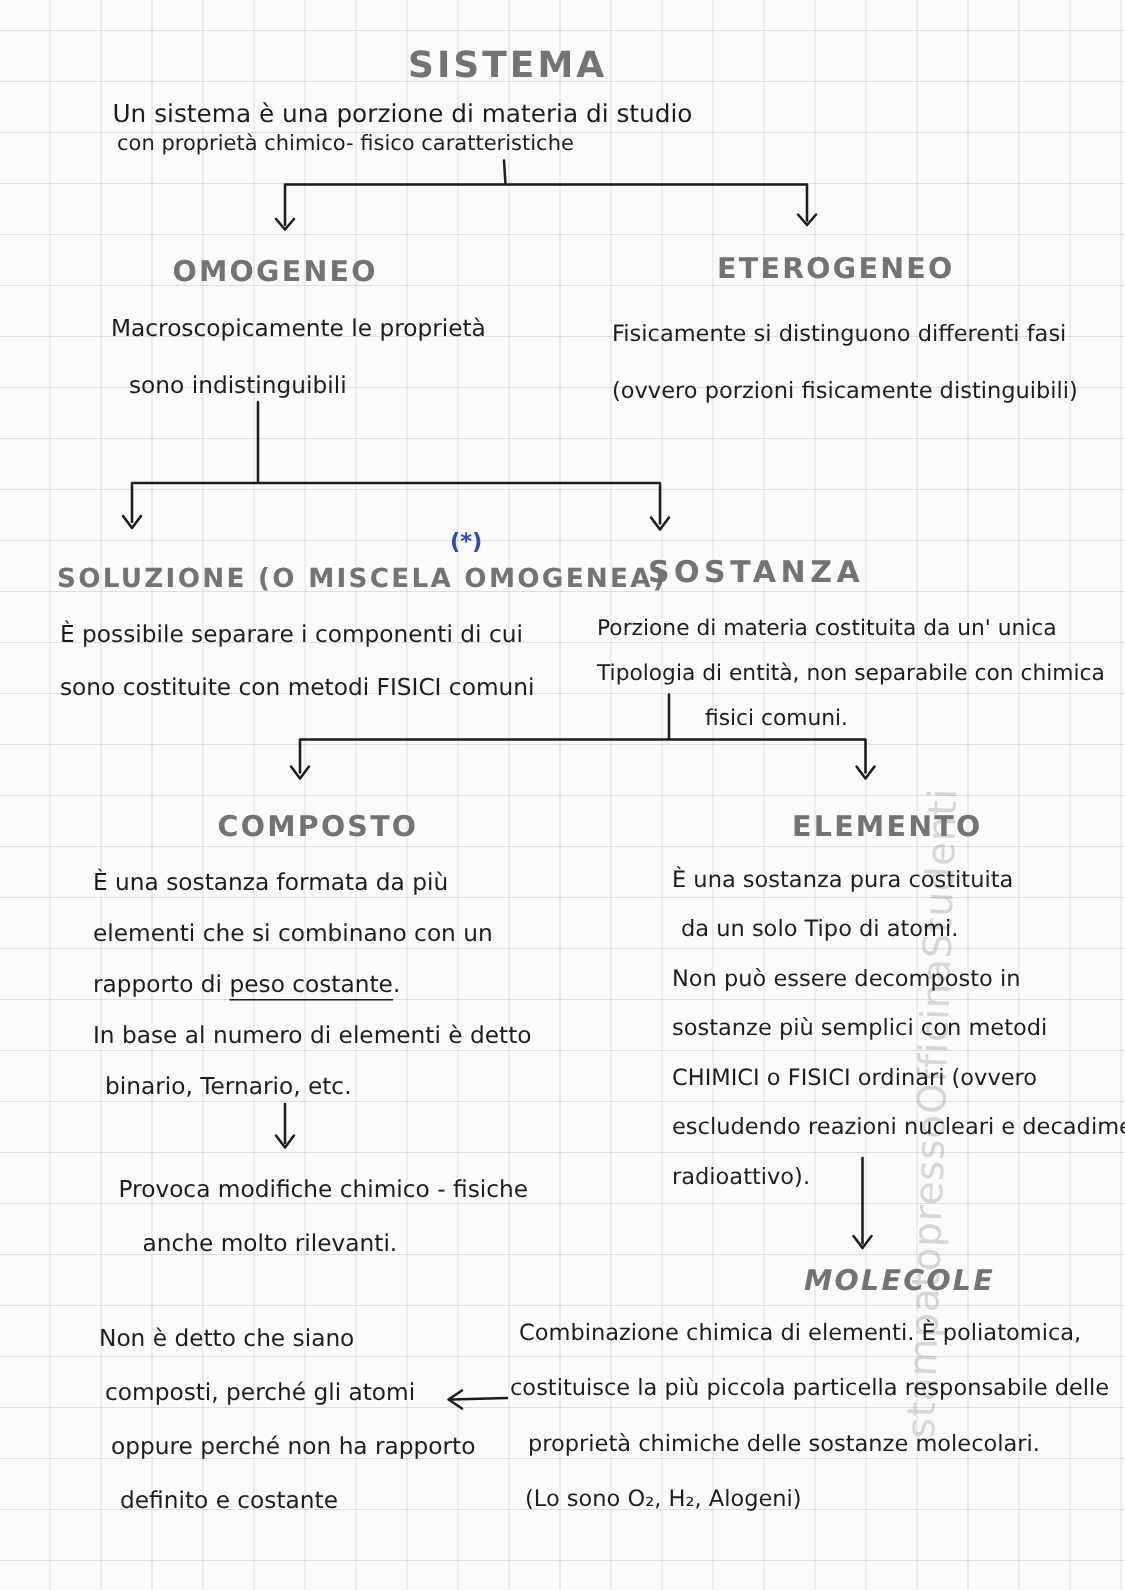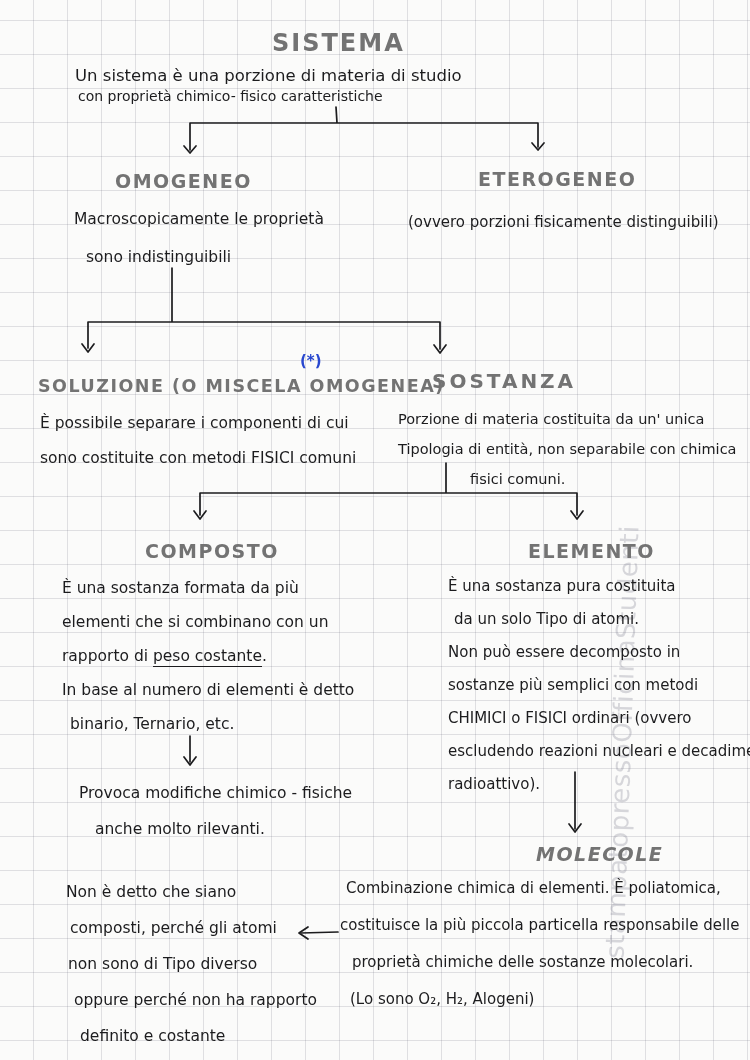--- a/index.html
+++ b/index.html
@@ -86,20 +86,21 @@
 <div id="intro-l2" class="abs line">con proprietà chimico- fisico caratteristiche</div>
 
 <div id="omogeneo-h" class="abs heading">OMOGENEO</div>
 <div id="omogeneo-b" class="abs body-text">
   <div class="line">Macroscopicamente le proprietà</div>
   <div class="line indent-sm" style="padding-left:12px;">sono indistinguibili</div>
 </div>
 
 <div id="eterogeneo-h" class="abs heading">ETEROGENEO</div>
 <div id="eterogeneo-b" class="abs body-text">
+  <div class="line">Fisicamente si distinguono differenti fasi</div>
   <div class="line">(ovvero porzioni fisicamente distinguibili)</div>
 </div>
 
 <div id="soluzione-star" class="abs">(*)</div>
 <div id="soluzione-h" class="abs heading">SOLUZIONE (O MISCELA OMOGENEA)</div>
 <div id="soluzione-b" class="abs body-text">
   <div class="line">È possibile separare i componenti di cui</div>
   <div class="line">sono costituite con metodi FISICI comuni</div>
 </div>
 
@@ -138,16 +139,15 @@
 <div id="molecole-b" class="abs body-text">
   <div class="line" style="padding-left:6px;">Combinazione chimica di elementi. È poliatomica,</div>
   <div class="line">costituisce la più piccola particella responsabile delle</div>
   <div class="line" style="padding-left:12px;">proprietà chimiche delle sostanze molecolari.</div>
   <div class="line" style="padding-left:10px;">(Lo sono O₂, H₂, Alogeni)</div>
 </div>
 
 <div id="nota-b" class="abs body-text">
   <div class="line">Non è detto che siano</div>
   <div class="line" style="padding-left:4px;">composti, perché gli atomi</div>
-  <div class="line" style="padding-left:2px;">non sono di Tipo diverso</div>
   <div class="line" style="padding-left:8px;">oppure perché non ha rapporto</div>
   <div class="line" style="padding-left:14px;">definito e costante</div>
 </div>
 
 </body></html>

